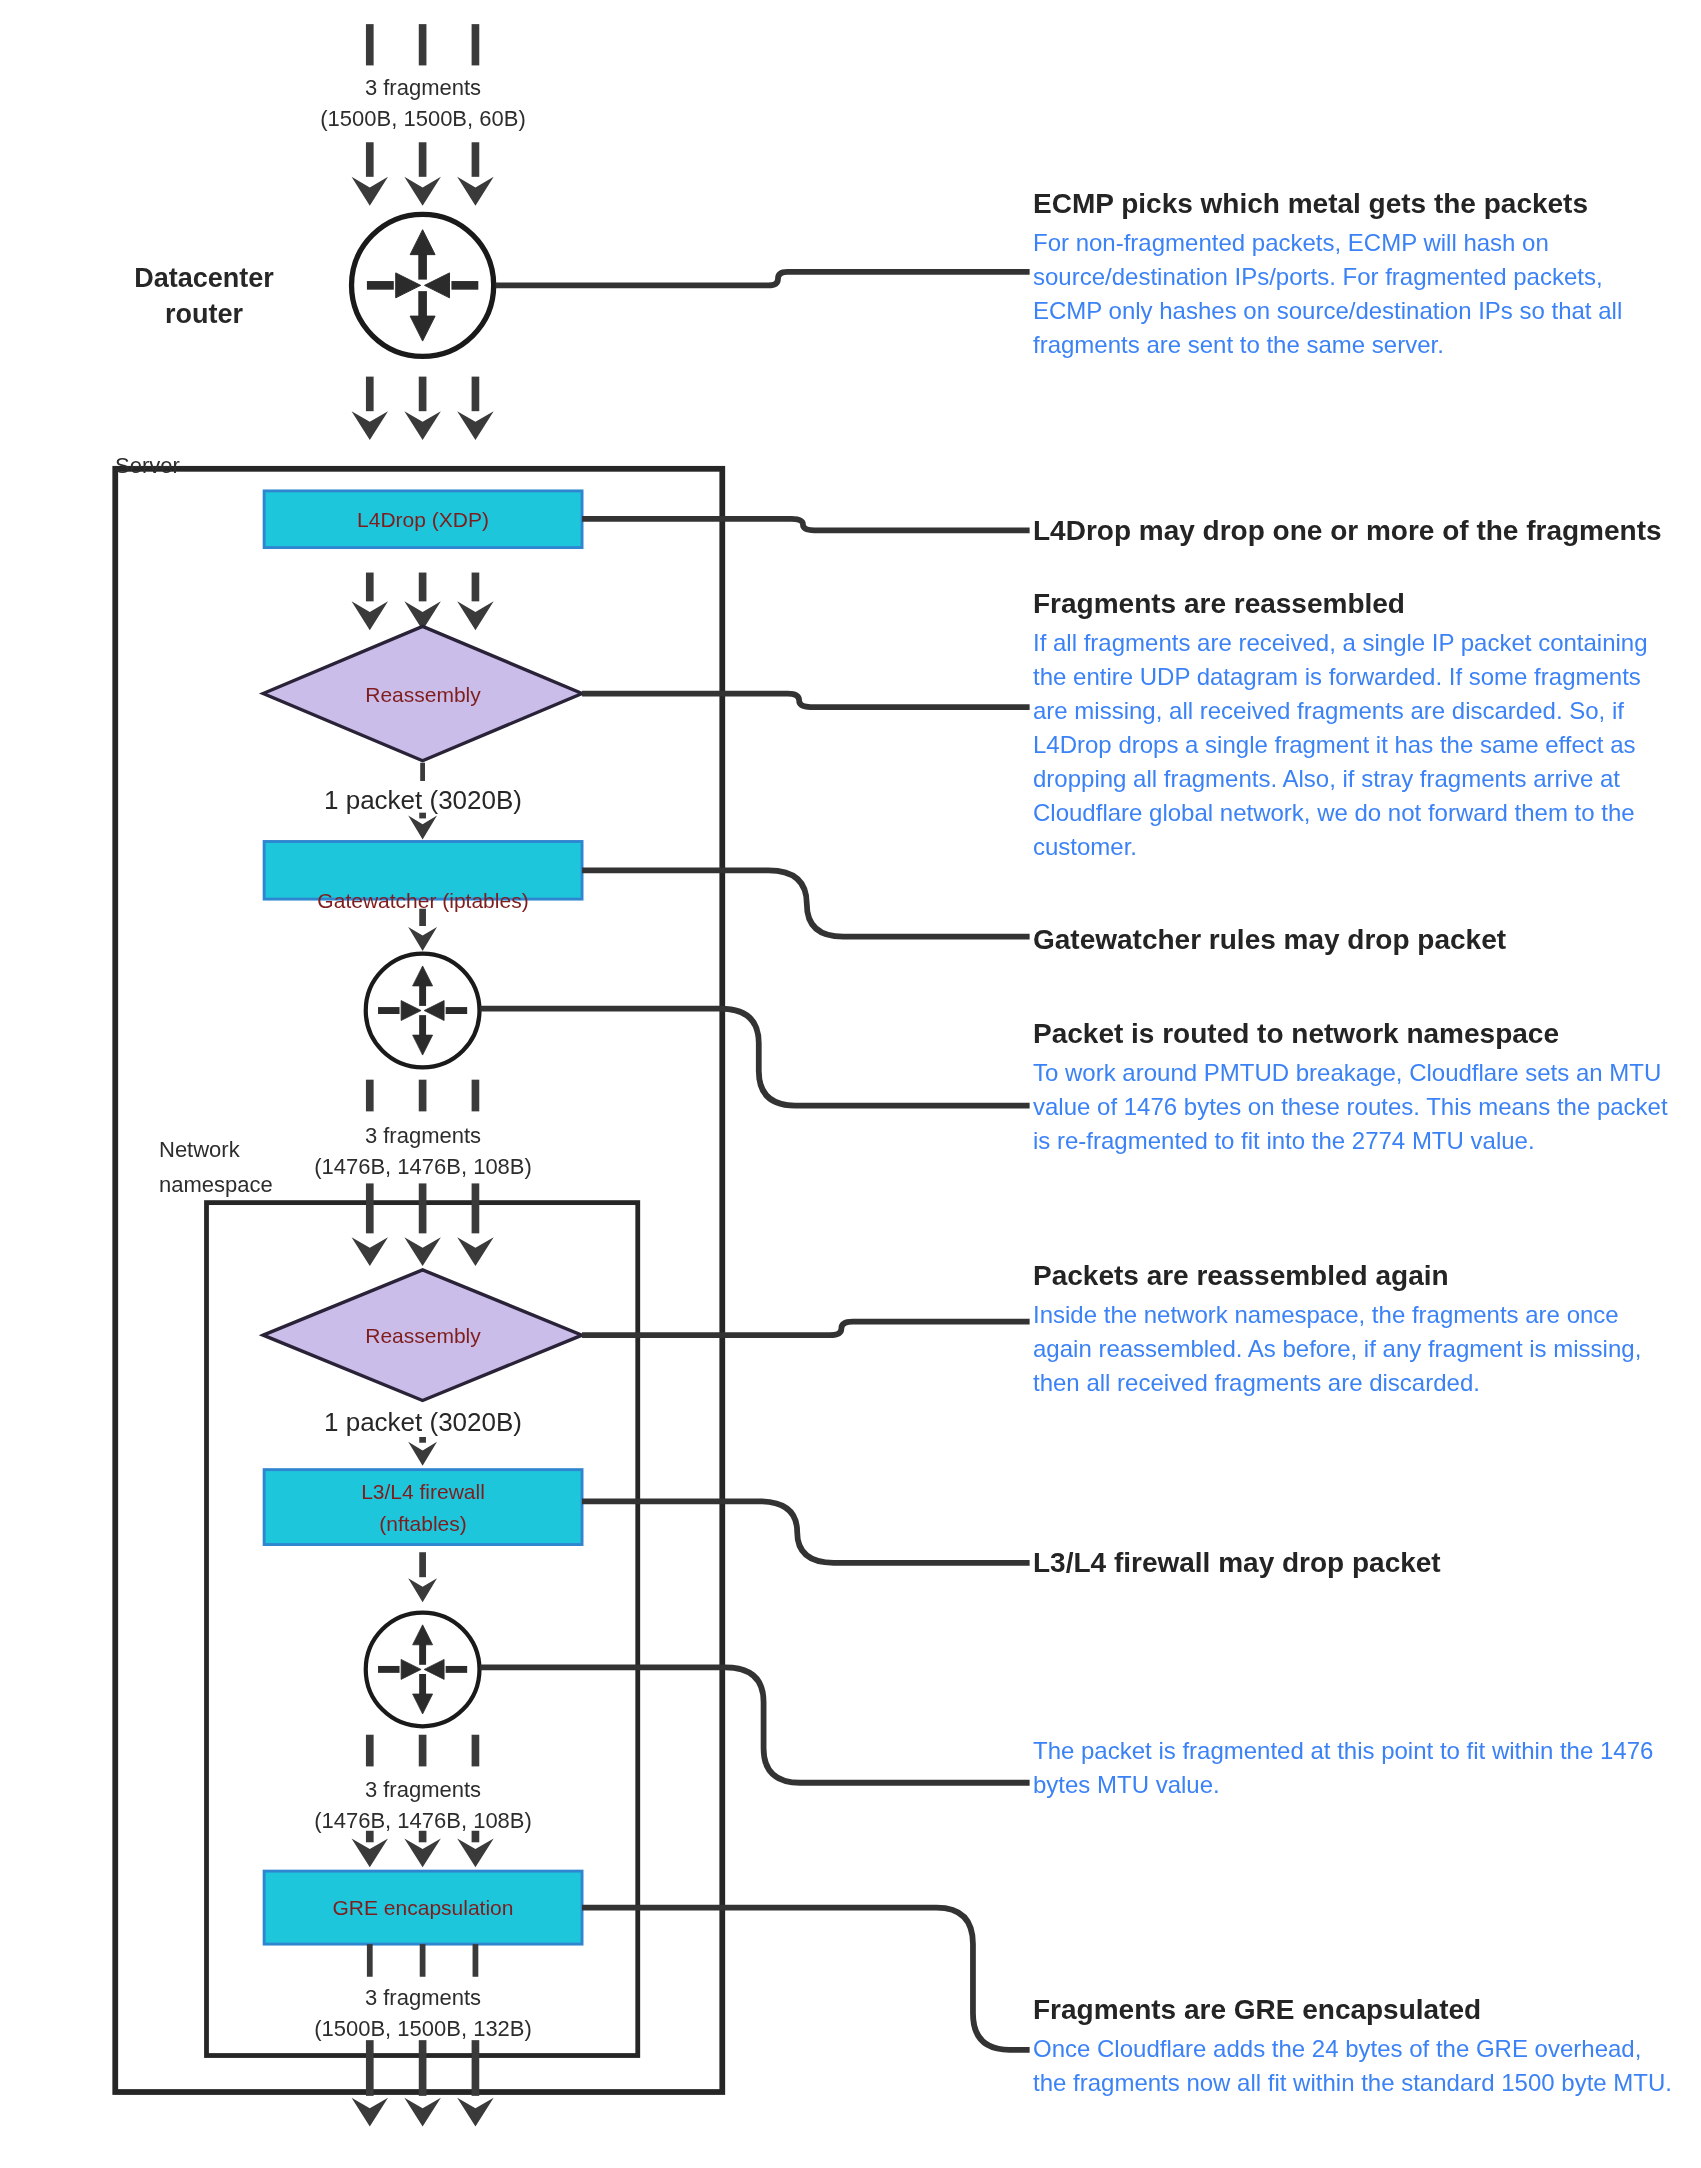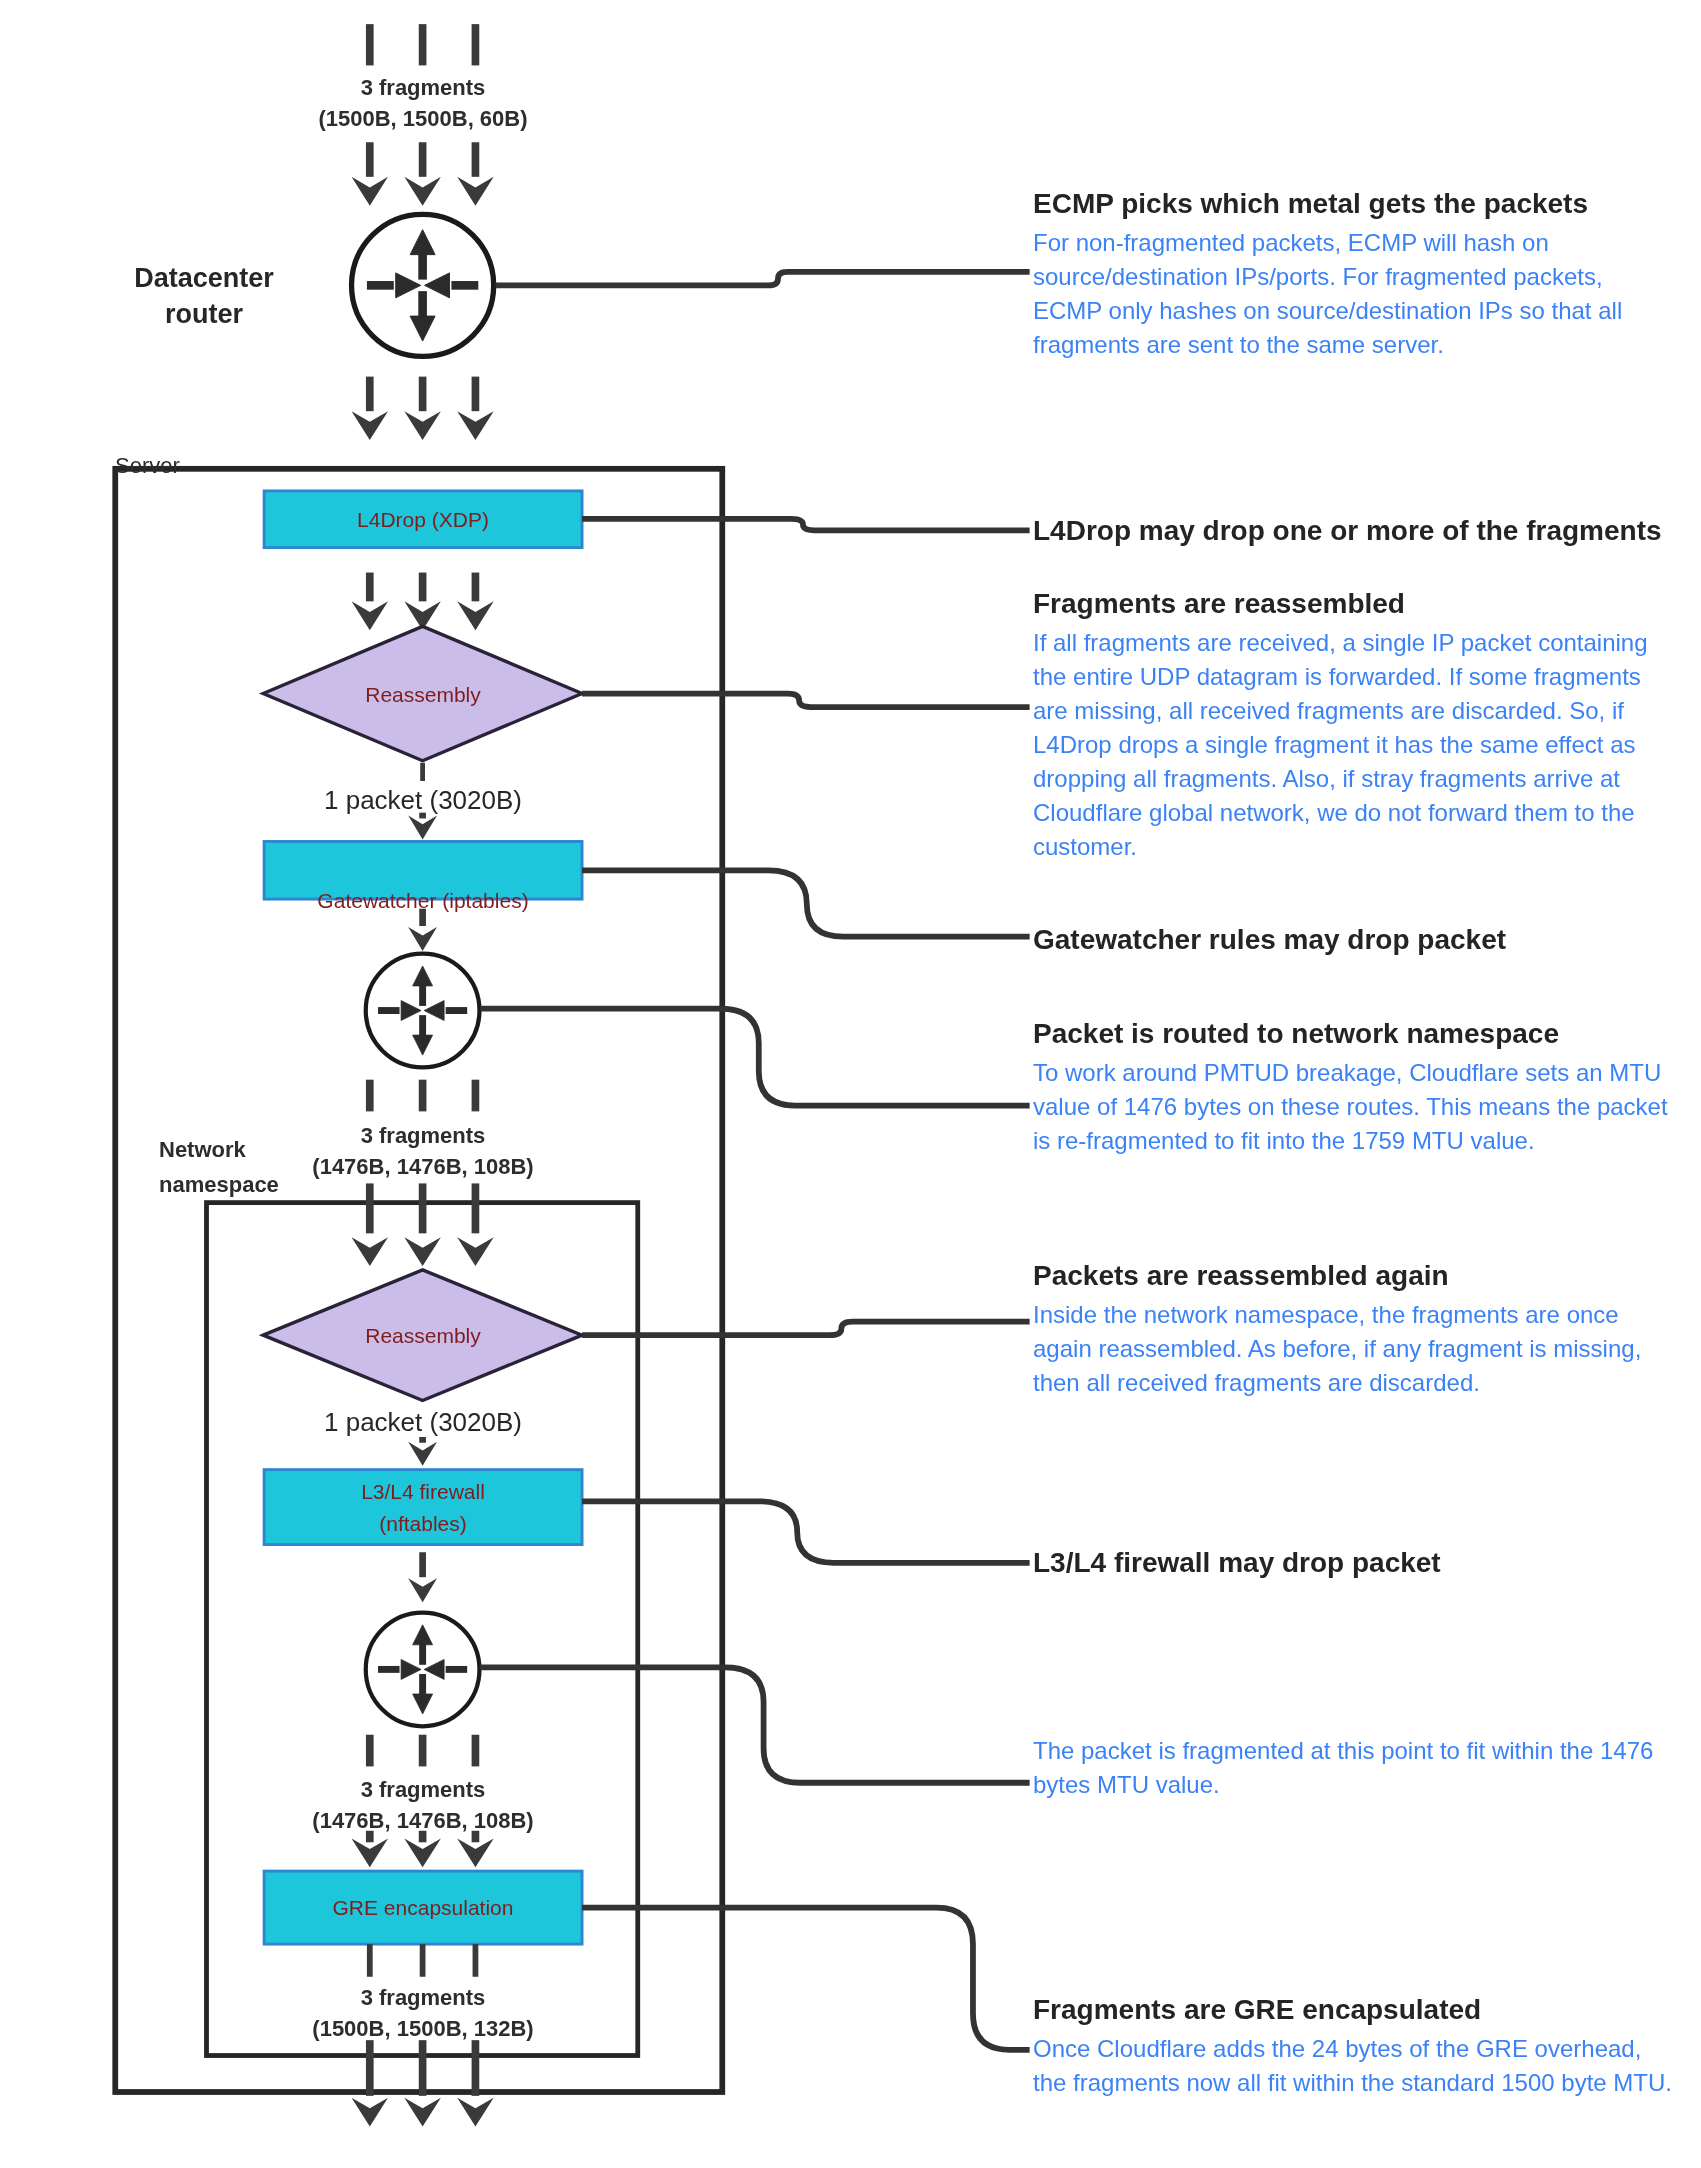--- a/index.html
+++ b/index.html
@@ -3,21 +3,21 @@
 <meta charset="utf-8">
 <style>
   html,body{margin:0;padding:0;background:#ffffff;}
   .stage{position:relative;width:1701px;height:2168px;background:#ffffff;
          font-family:"Liberation Sans",sans-serif;overflow:hidden;}
   svg.layer{position:absolute;left:0;top:0;}
 
   
   .lbl{position:absolute;transform:translate(-50%,-50%);white-space:nowrap;color:#2d2d2d;}
   .lblL{position:absolute;white-space:nowrap;color:#2d2d2d;}
-  .f23{font-size:22px;font-weight:bold;}
+  .f23{font-size:22px;}
   .f27{font-size:26px;color:#272727;}
   .f28{font-size:27px;color:#272727;font-weight:bold;}
   .node{font-size:21px;color:#7f1d1d;}
   .corner{font-size:22px;color:#2d2d2d;margin-top:12px;}
 
   
   .annot{position:absolute;left:1033px;width:639px;}
   .annot .h{font-weight:700;font-size:28px;line-height:32px;color:#242424;margin:0 0 5.8px 0;}
   .annot .b{font-size:24px;line-height:34px;color:#3b82f6;}
 
@@ -249,21 +249,21 @@
     <div class="b">If all fragments are received, a single IP packet containing the entire UDP datagram is forwarded. If some fragments are missing, all received fragments are discarded. So, if L4Drop drops a single fragment it has the same effect as dropping all fragments. Also, if stray fragments arrive at Cloudflare global network, we do not forward them to the customer.</div>
   </div>
 
   <div class="annot" style="top:924px">
     <div class="h">Gatewatcher rules may drop packet</div>
     <div class="b"></div>
   </div>
 
   <div class="annot" style="top:1018px">
     <div class="h">Packet is routed to network namespace</div>
-    <div class="b">To work around PMTUD breakage, Cloudflare sets an MTU value of 1476 bytes on these routes. This means the packet is re-fragmented to fit into the 1759 MTU value.</div>
+    <div class="b">To work around PMTUD breakage, Cloudflare sets an MTU value of 1476 bytes on these routes. This means the packet is re-fragmented to fit into the 2774 MTU value.</div>
   </div>
 
   <div class="annot" style="top:1260px">
     <div class="h">Packets are reassembled again</div>
     <div class="b">Inside the network namespace, the fragments are once again reassembled. As before, if any fragment is missing, then all received fragments are discarded.</div>
   </div>
 
   <div class="annot" style="top:1547px">
     <div class="h">L3/L4 firewall may drop packet</div>
     <div class="b"></div>

